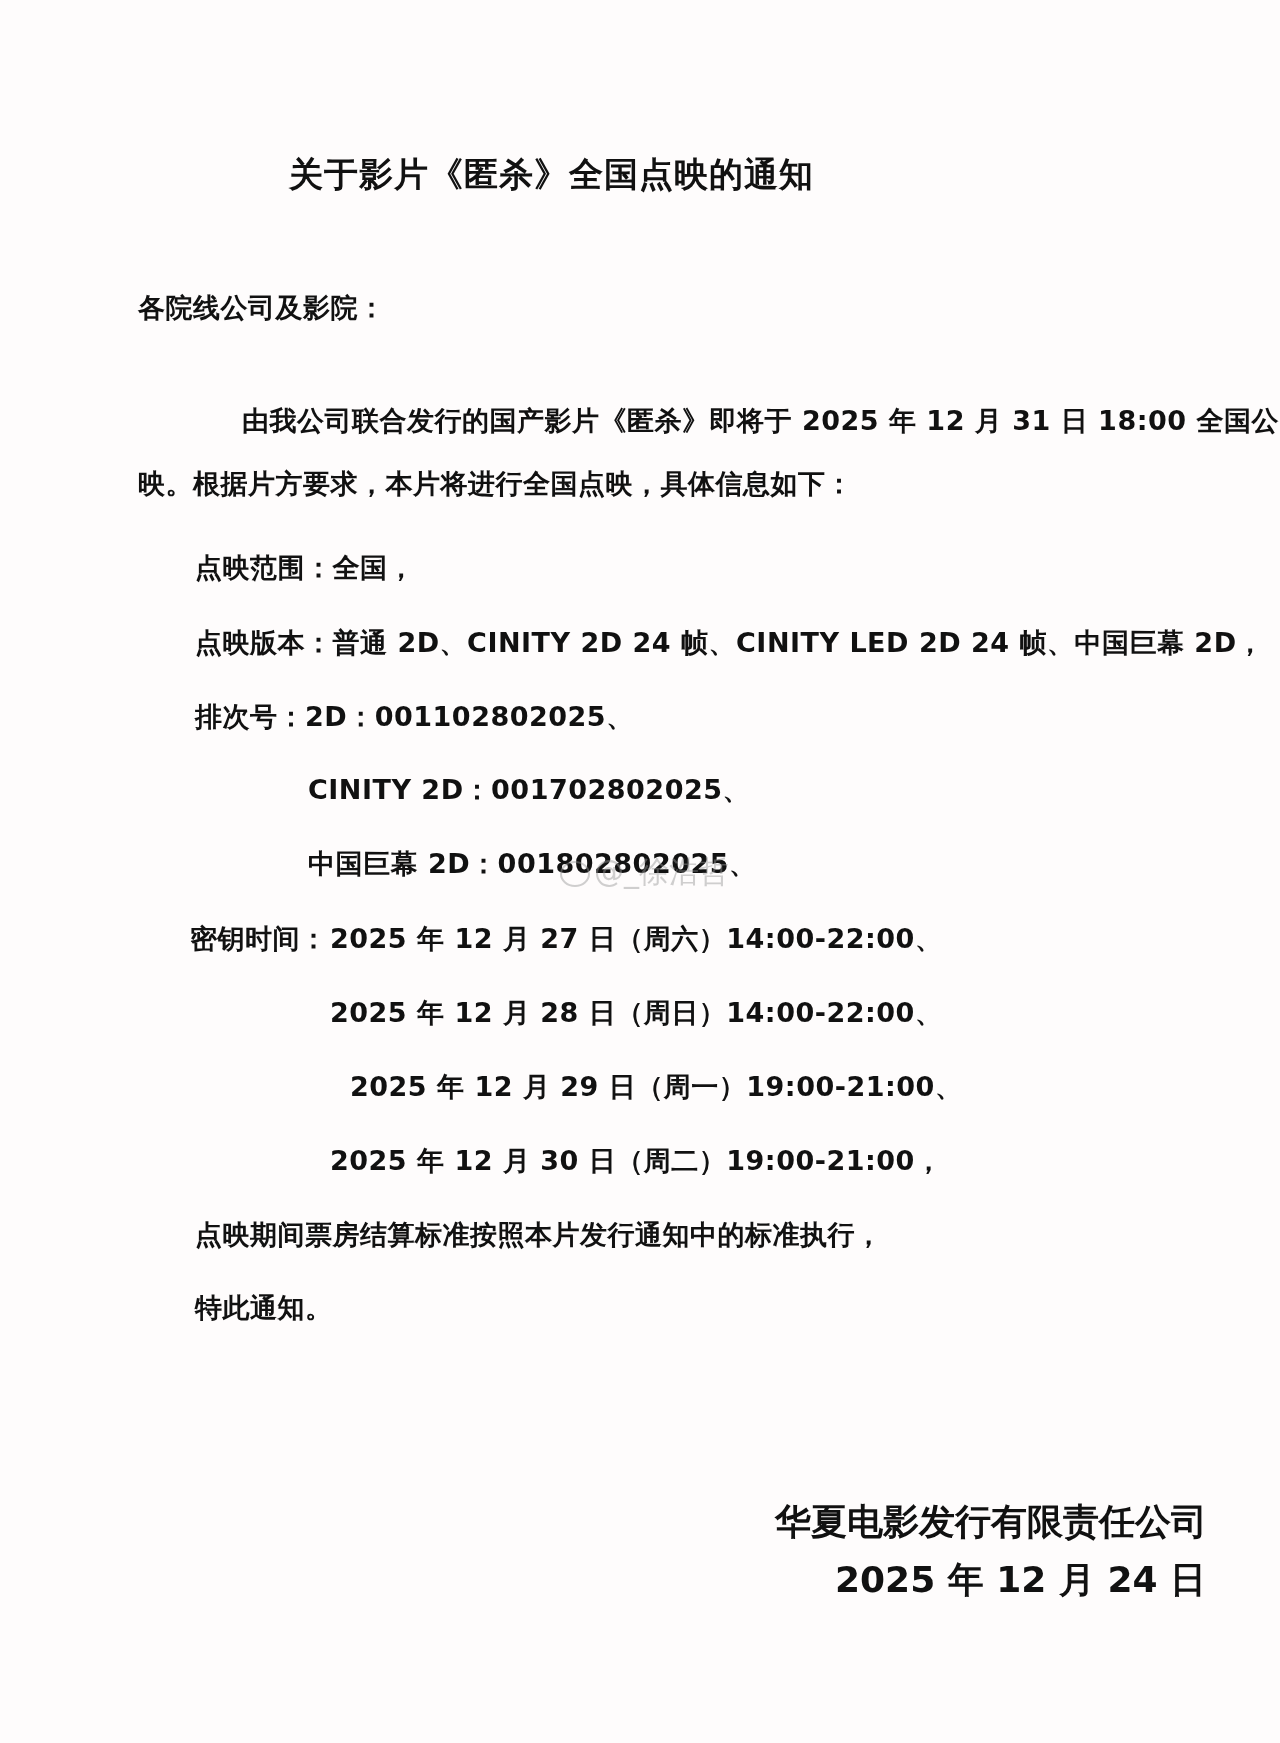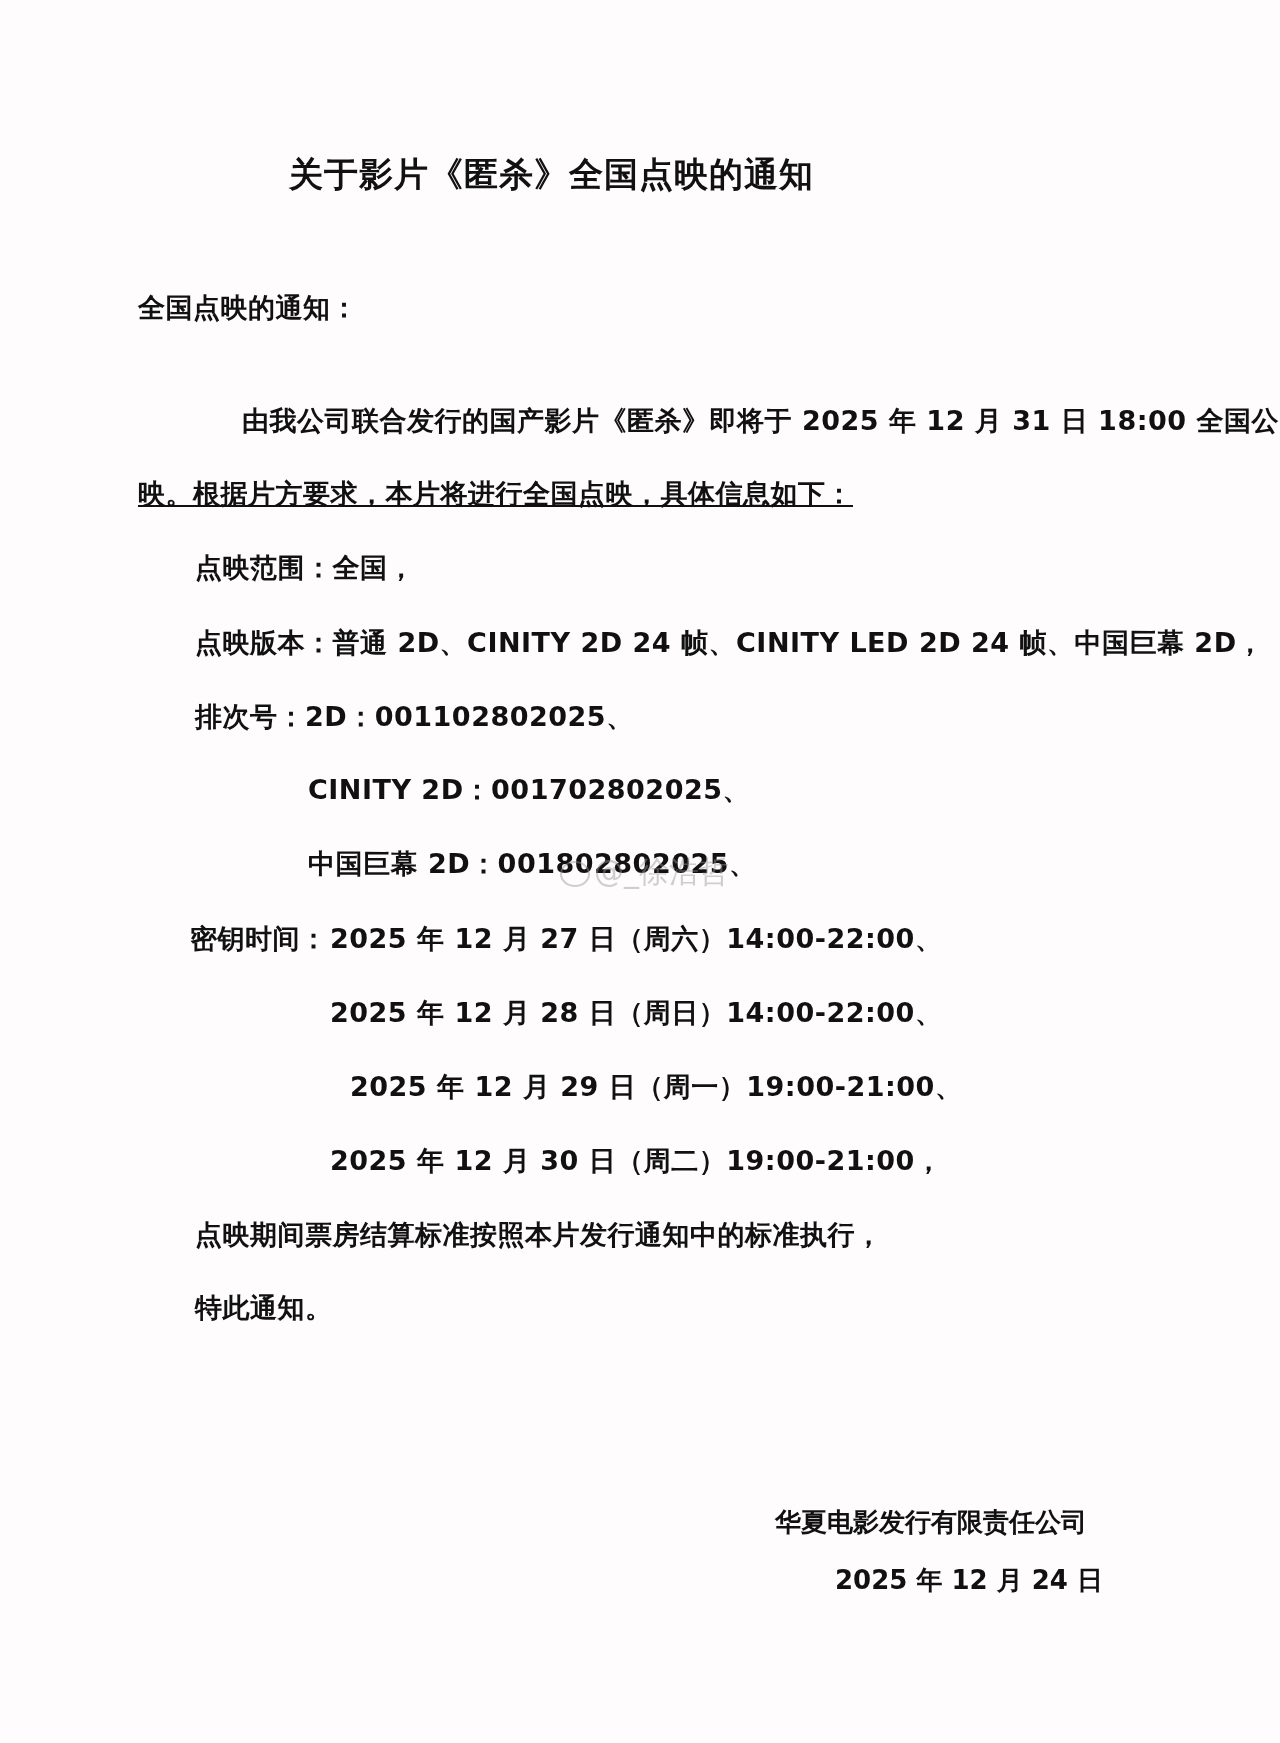--- a/index.html
+++ b/index.html
@@ -37,32 +37,32 @@
       white-space: nowrap;
     }
     .watermark .wb {
       display: inline-block;
       width: 26px; height: 22px;
       border: 2px solid rgba(150,150,150,0.45);
       border-radius: 50%;
       vertical-align: middle;
       margin-right: 4px;
     }
-    .sig { position: absolute; white-space: nowrap; font-size: 26px; font-weight: bold; line-height: 34px; }
+    .sig { position: absolute; white-space: nowrap; font-size: 36px; font-weight: bold; line-height: 34px; }
   </style>
 </head>
 <body>
 
 <div>
   <div class="title">关于影片《匿杀》全国点映的通知</div>
 
-  <div class="line" style="left:138px; top:291px;">全国点映的通知：</div>
+  <div class="line" style="left:138px; top:291px;">各院线公司及影院：</div>
 
   <div class="line" style="left:195px; top:404px;margin-left:47px;">由我公司联合发行的国产影片《匿杀》即将于 2025 年 12 月 31 日 18:00 全国公</div>
-  <div class="line" style="left:138px; top:477px;text-decoration:underline;">映。根据片方要求，本片将进行全国点映，具体信息如下：</div>
+  <div class="line" style="left:138px; top:467px;">映。根据片方要求，本片将进行全国点映，具体信息如下：</div>
 
   <div class="line" style="left:195px; top:551px;">点映范围：全国，</div>
 
   <div class="line" style="left:195px; top:626px;">点映版本：普通  2D、CINITY 2D 24  帧、CINITY LED 2D 24  帧、中国巨幕  2D，</div>
 
   <div class="line" style="left:195px; top:700px;">排次号：</div>
   <div class="line" style="left:305px; top:700px;">2D：001102802025、</div>
   <div class="line" style="left:308px; top:773px;">CINITY 2D：001702802025、</div>
   <div class="line" style="left:308px; top:847px;">中国巨幕  2D：001802802025、</div>
 

